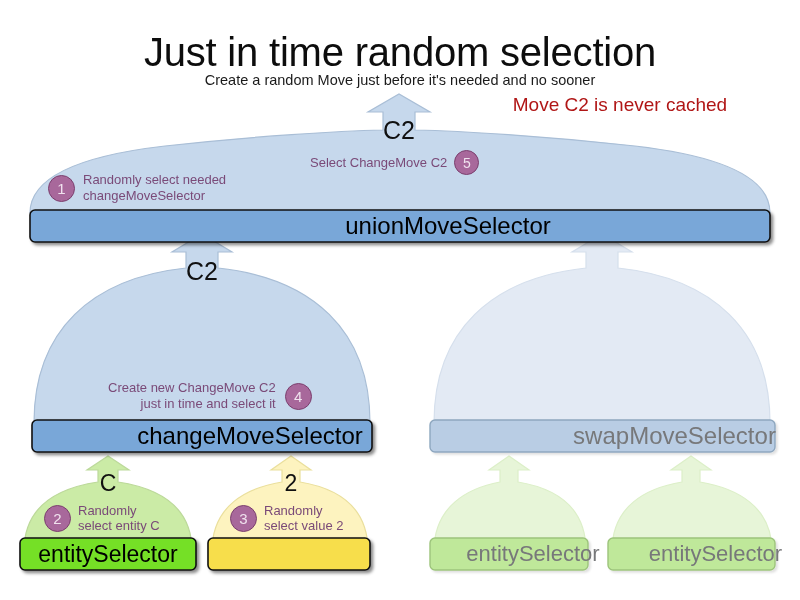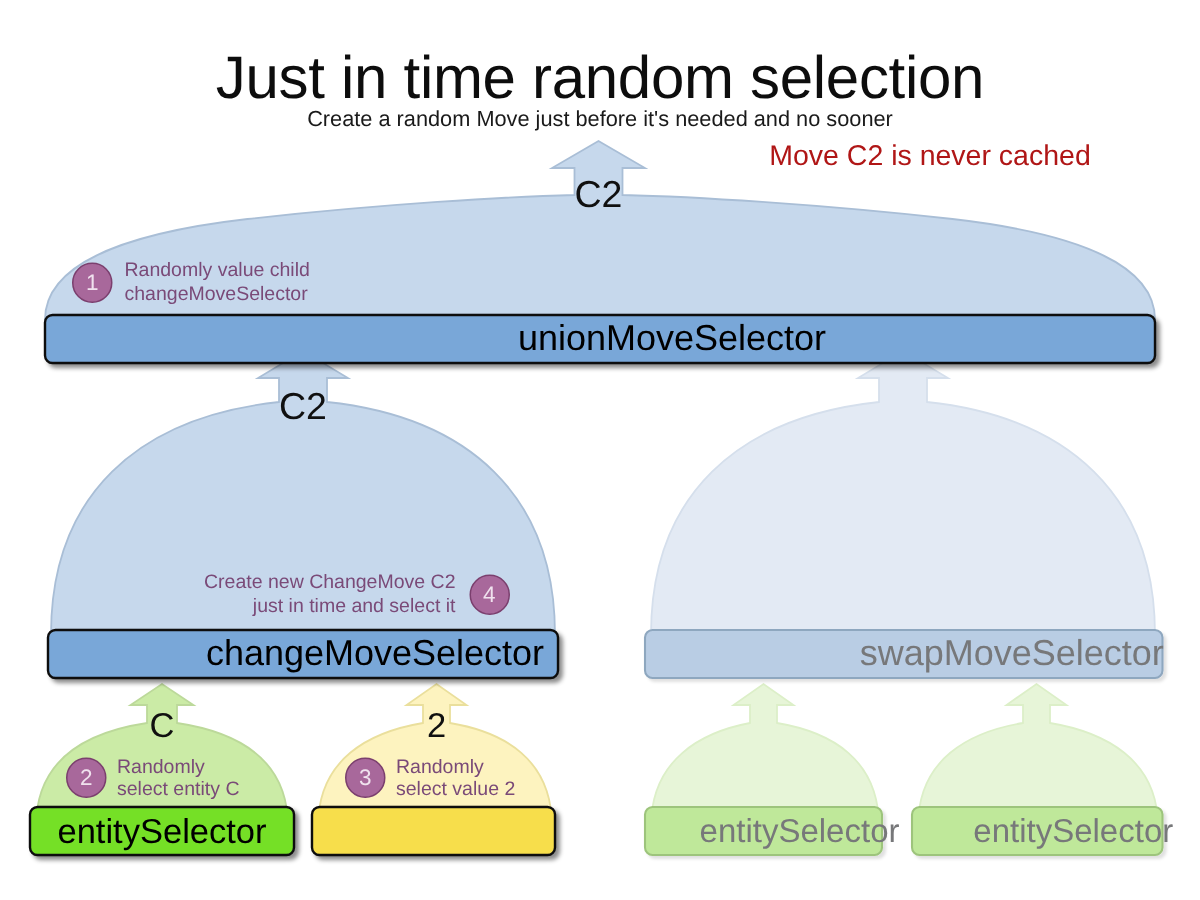--- a/index.html
+++ b/index.html
@@ -135,34 +135,38 @@
 
     <rect x="608" y="538" width="167" height="32" rx="5" ry="5" fill="#bfe89a" stroke="#9dc47c" stroke-width="1.4" filter="url(#shf)"></rect>
   </svg>
 
   <div class="abs title">Just in time random selection</div>
   <div class="abs subtitle">Create a random Move just before it's needed and no sooner</div>
   <div class="abs never-cached">Move C2 is never cached</div>
 
   <div class="abs payload" style="left:349px;top:116px;width:100px;">C2</div>
 
+  <div class="abs row" style="left:310px;top:150px;">
+    <span class="note" style="margin-right:7px;">Select ChangeMove C2</span>
+    <span class="badge sm">5</span>
+  </div>
 
   <div class="abs row" style="left:48px;top:172px;">
     <span class="badge">1</span>
     <span style="margin-left:8px;">
-      <span class="note" style="display:block;">Randomly value child</span>
+      <span class="note" style="display:block;">Randomly select needed</span>
       <span class="note" style="display:block;">changeMoveSelector</span>
     </span>
   </div>
 
   <div class="boxlabel big" style="left:30px;top:210px;width:740px;height:32px;">unionMoveSelector</div>
 
   <div class="abs payload" style="left:152px;top:257px;width:100px;">C2</div>
 
-  <div class="abs row" style="left:136px;top:380px;">
+  <div class="abs row" style="left:108px;top:380px;">
     <span style="text-align:right;">
       <span class="note" style="display:block;">Create new ChangeMove C2</span>
       <span class="note" style="display:block;">just in time and select it</span>
     </span>
     <span class="badge" style="margin-left:9px;">4</span>
   </div>
 
   <div class="boxlabel big" style="left:32px;top:420px;width:340px;height:32px;">changeMoveSelector</div>
 
   <div class="boxlabel big faded" style="left:430px;top:420px;width:345px;height:32px;">swapMoveSelector</div>

